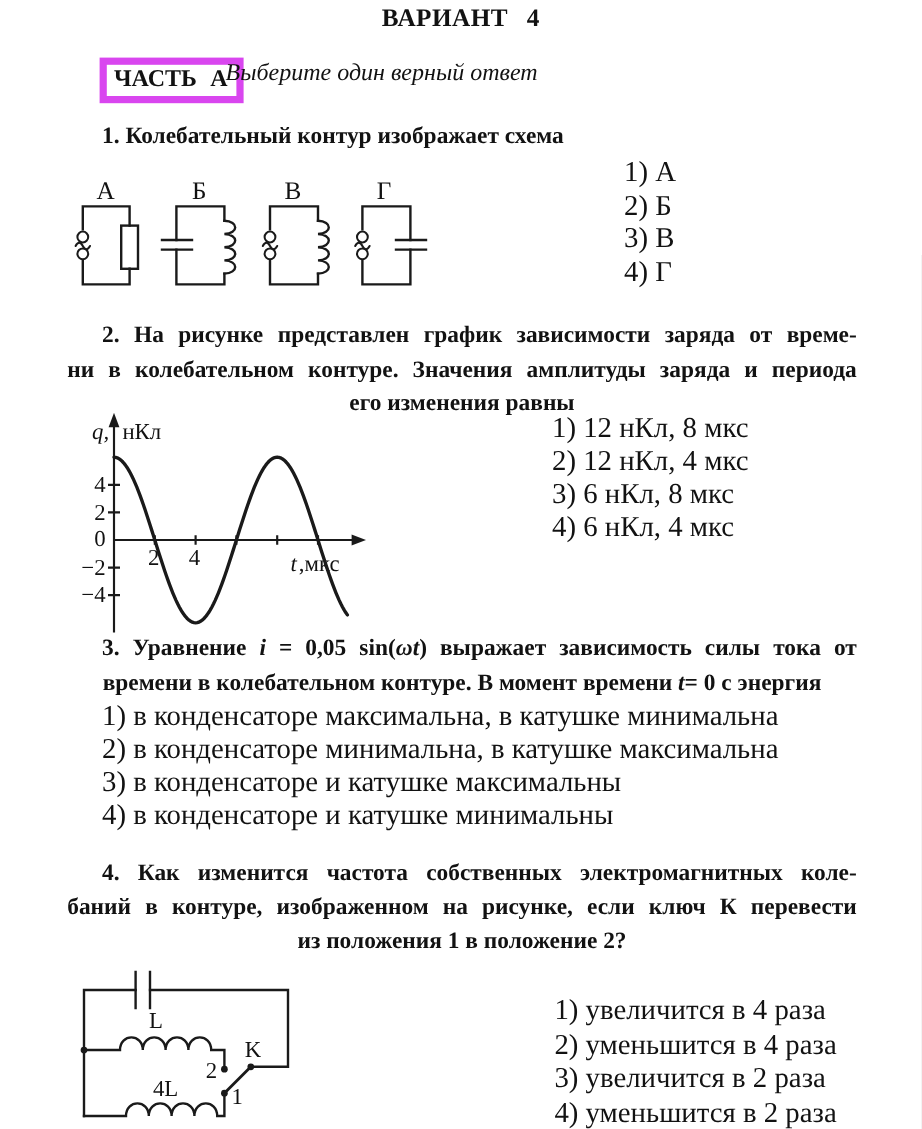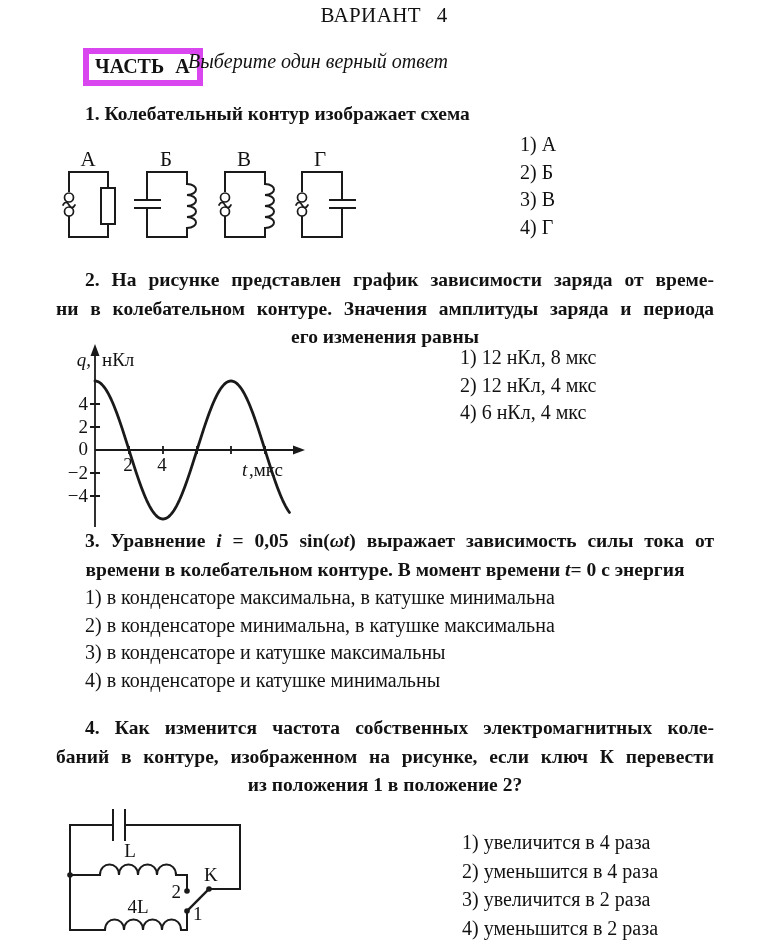--- a/index.html
+++ b/index.html
@@ -4,35 +4,35 @@
 <style>
   html,body{margin:0;padding:0;background:#e8e8e8;}
   .page{
     position:relative;width:768px;height:941px;background:#ffffff;
     font-family:"Liberation Serif",serif;color:#121212;overflow:hidden;
     margin:0 auto;
   }
   .abs{position:absolute;}
   .title{
     left:0;top:3px;width:768px;text-align:center;
-    font-size:21px;font-weight:normal;word-spacing:10px;letter-spacing:.4px;
+    font-size:21px;font-weight:bold;word-spacing:10px;letter-spacing:.4px;
   }
   .part-box{
     left:83px;top:48px;border:6px solid #d946ef;padding:0 7px 1px 6px;
     font-size:20px;font-weight:bold;word-spacing:6px;line-height:25px;
   }
   .instruction{
     left:188px;top:50px;font-size:20px;font-weight:normal;font-style:italic;
   }
   .qtext{font-size:19.5px;font-weight:bold;line-height:28.5px;}
   .qblock{left:56px;width:658px;}
   .line{height:28.5px;white-space:nowrap;text-align:center;}
   .just{white-space:normal;text-align:justify;text-align-last:justify;}
   .indent{padding-left:29px;box-sizing:border-box;}
-  .ans{font-size:20px;line-height:27.5px;}
+  .ans{font-size:24px;line-height:27.5px;}
   .ans div{white-space:nowrap;}
   .it{font-style:italic;}
   svg{display:block;}
   svg text{font-family:"Liberation Serif",serif;fill:#121212;font-size:19px;}
   svg .lbl{font-size:21px;}
   .wire{stroke:#1a1a1a;stroke-width:2;fill:none;stroke-linecap:square;}
   .thin{stroke:#1a1a1a;stroke-width:1.7;fill:none;stroke-linecap:round;}
   .dot{fill:#1a1a1a;stroke:none;}
   .axis{stroke:#1a1a1a;stroke-width:1.8;fill:none;}
   .curve{stroke:#1a1a1a;stroke-width:2.8;fill:none;stroke-linecap:round;stroke-linejoin:round;}
@@ -114,20 +114,21 @@
     <text x="38" y="160" text-anchor="end">−4</text>
     <text x="78" y="129" text-anchor="middle">2</text>
     <text x="112" y="129" text-anchor="middle">4</text>
 
     <path id="wave" class="curve" d="M45.00,39.00 L46.36,39.14 L47.72,39.54 L49.08,40.22 L50.44,41.17 L51.80,42.38 L53.16,43.85 L54.52,45.57 L55.88,47.53 L57.24,49.74 L58.60,52.18 L59.96,54.83 L61.32,57.70 L62.68,60.77 L64.04,64.02 L65.40,67.44 L66.76,71.03 L68.12,74.76 L69.48,78.62 L70.84,82.60 L72.20,86.68 L73.56,90.84 L74.92,95.07 L76.28,99.35 L77.64,103.67 L79.00,108.00 L80.36,112.33 L81.72,116.65 L83.08,120.93 L84.44,125.16 L85.80,129.32 L87.16,133.40 L88.52,137.38 L89.88,141.24 L91.24,144.97 L92.60,148.56 L93.96,151.98 L95.32,155.23 L96.68,158.30 L98.04,161.17 L99.40,163.82 L100.76,166.26 L102.12,168.47 L103.48,170.43 L104.84,172.15 L106.20,173.62 L107.56,174.83 L108.92,175.78 L110.28,176.46 L111.64,176.86 L113.00,177.00 L114.36,176.86 L115.72,176.46 L117.08,175.78 L118.44,174.83 L119.80,173.62 L121.16,172.15 L122.52,170.43 L123.88,168.47 L125.24,166.26 L126.60,163.82 L127.96,161.17 L129.32,158.30 L130.68,155.23 L132.04,151.98 L133.40,148.56 L134.76,144.97 L136.12,141.24 L137.48,137.38 L138.84,133.40 L140.20,129.32 L141.56,125.16 L142.92,120.93 L144.28,116.65 L145.64,112.33 L147.00,108.00 L148.36,103.67 L149.72,99.35 L151.08,95.07 L152.44,90.84 L153.80,86.68 L155.16,82.60 L156.52,78.62 L157.88,74.76 L159.24,71.03 L160.60,67.44 L161.96,64.02 L163.32,60.77 L164.68,57.70 L166.04,54.83 L167.40,52.18 L168.76,49.74 L170.12,47.53 L171.48,45.57 L172.84,43.85 L174.20,42.38 L175.56,41.17 L176.92,40.22 L178.28,39.54 L179.64,39.14 L181.00,39.00 L182.36,39.14 L183.72,39.54 L185.08,40.22 L186.44,41.17 L187.80,42.38 L189.16,43.85 L190.52,45.57 L191.88,47.53 L193.24,49.74 L194.60,52.18 L195.96,54.83 L197.32,57.70 L198.68,60.77 L200.04,64.02 L201.40,67.44 L202.76,71.03 L204.12,74.76 L205.48,78.62 L206.84,82.60 L208.20,86.68 L209.56,90.84 L210.92,95.07 L212.28,99.35 L213.64,103.67 L215.00,108.00 L216.36,112.33 L217.72,116.65 L219.08,120.93 L220.44,125.16 L221.80,129.32 L223.16,133.40 L224.52,137.38 L225.88,141.24 L227.24,144.97 L228.60,148.56 L229.96,151.98 L231.32,155.23 L232.68,158.30 L234.04,161.17 L235.40,163.82 L236.76,166.26 L238.12,168.47 L239.48,170.43"></path>
   </svg>
 
   <div class="abs ans" style="left:460px;top:344px;">
     <div>1) 12 нКл, 8 мкс</div>
     <div>2) 12 нКл, 4 мкс</div>
+    <div>3) 6 нКл, 8 мкс</div>
     <div>4) 6 нКл, 4 мкс</div>
   </div>
 
   <div class="abs qtext qblock" style="top:527px;">
     <div class="line just indent">
       <span>3. Уравнение </span><span class="it">i</span><span> = 0,05 sin(</span><span class="it">ωt</span><span>) выражает зависимость силы тока от</span>
     </div>
     <div class="line">
       <span>времени в колебательном контуре. В момент времени </span><span class="it">t</span><span>= 0 с энергия</span>
     </div>

